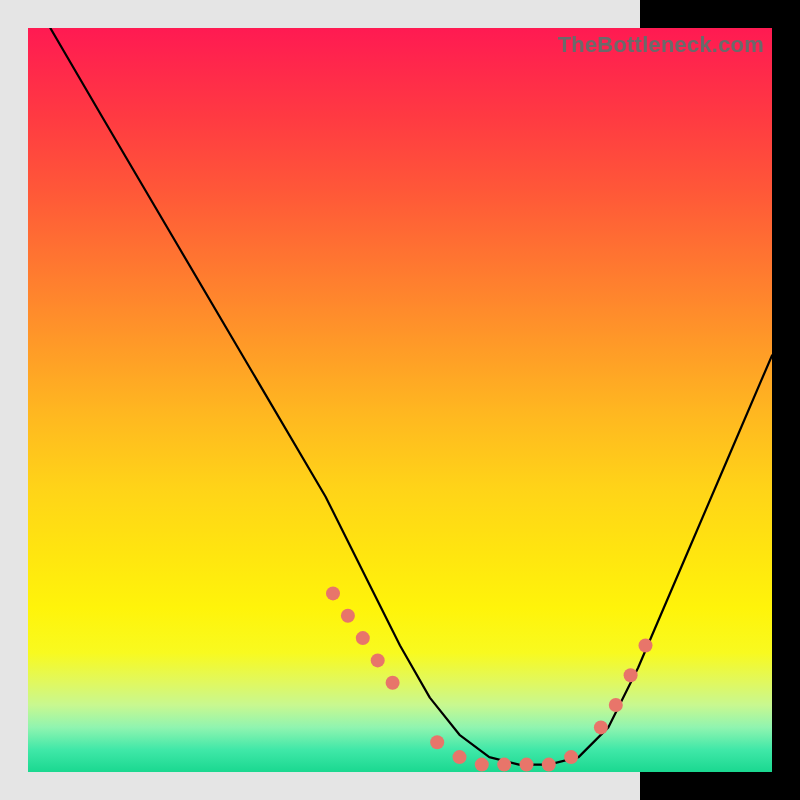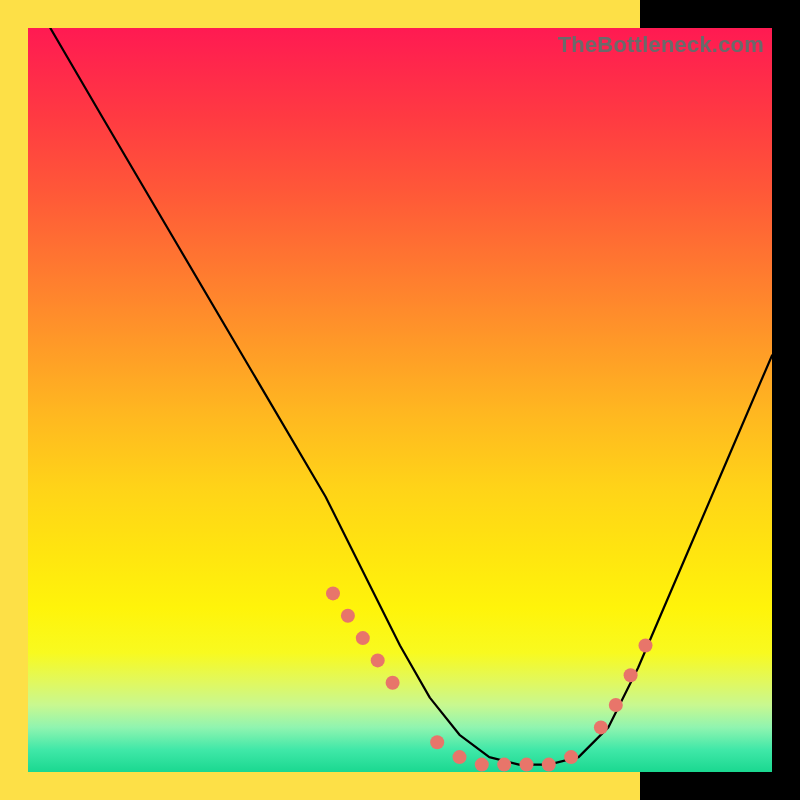--- a/index.html
+++ b/index.html
@@ -1,21 +1,21 @@
 <!DOCTYPE html>
 <html><head>
 <meta charset="utf-8">
 <style>
   * { margin: 0; padding: 0; box-sizing: border-box; }
   html, body { width: 800px; height: 800px; overflow: hidden; background: #000; }
   .frame {
     position: relative;
     width: 640px;
     height: 800px;
-    background: #fde047;
+    background: #e5e5e5;
   }
   .plot-area {
     position: absolute;
     left: 28px;
     top: 28px;
     width: 744px;
     height: 744px;
     overflow: hidden;
   }
   .gradient {

